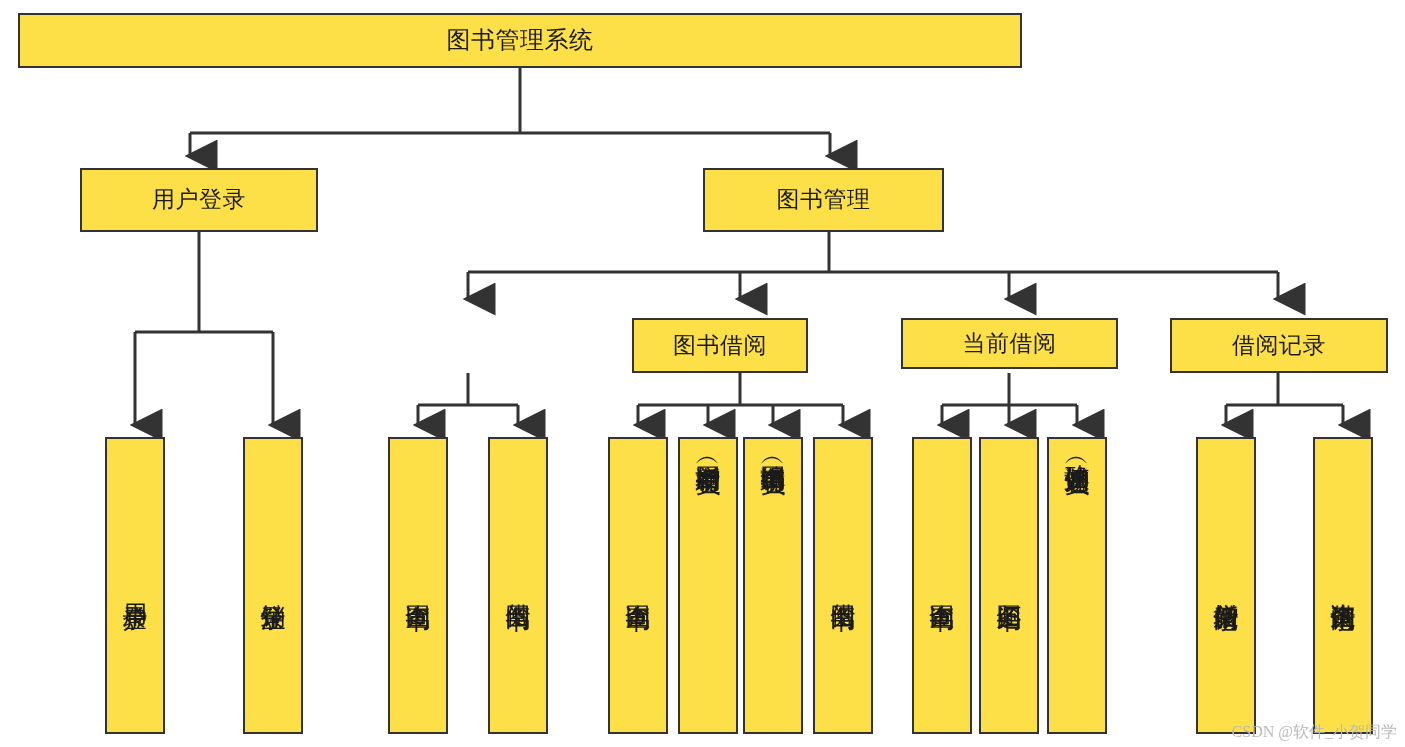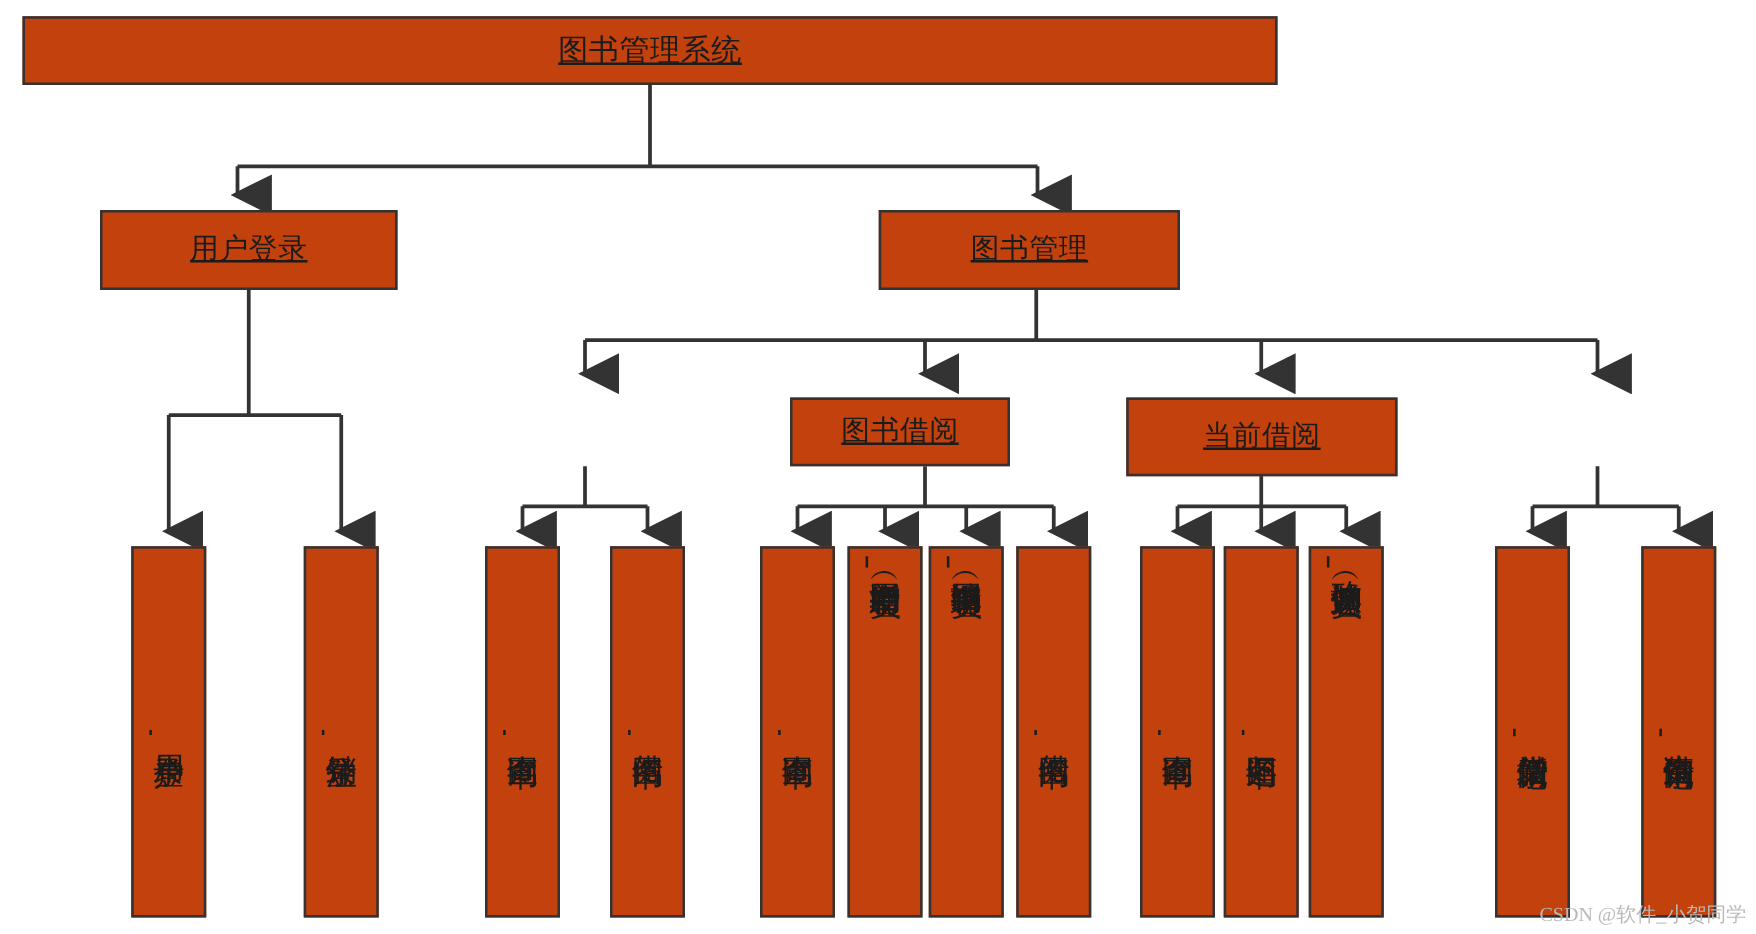--- a/index.html
+++ b/index.html
@@ -28,28 +28,27 @@
     left: 0;
     top: 0;
     width: 1405px;
     height: 747px;
     pointer-events: none;
   }
 
   .node {
     position: absolute;
     box-sizing: border-box;
-    background: #c2410c;
+    background: #fde047;
     border: 2px solid #333333;
     display: flex;
     align-items: center;
     justify-content: center;
     color: #1b1b1b;
     z-index: 2;
-    text-decoration: underline;
   }
 
   .node .label {
     display: block;
     text-align: center;
     line-height: 1.18;
     letter-spacing: 0.5px;
   }
 
   .node-root .label { font-size: 24px; }
@@ -151,24 +150,27 @@
 
   <div class="node node-l2" style="left:703px; top:168px; width:241px; height:64px;">
     <span class="label">图书管理</span>
   </div>
 
 
   <div class="node node-l2" style="left:632px; top:318px; width:176px; height:55px;">
     <span class="label">图书借阅</span>
   </div>
 
-  <div class="node node-l2" style="left:901px; top:318px; width:217px; height:63px;">
+  <div class="node node-l2" style="left:901px; top:318px; width:217px; height:51px;">
     <span class="label">当前借阅</span>
   </div>
 
+  <div class="node node-l2" style="left:1170px; top:318px; width:218px; height:55px;">
+    <span class="label">借阅记录</span>
+  </div>
 
   <div class="node node-leaf center-v" style="left:105px; top:437px; width:60px; height:297px;">
     <span class="label">用户登录</span>
   </div>
 
   <div class="node node-leaf center-v" style="left:243px; top:437px; width:60px; height:297px;">
     <span class="label">注销登录</span>
   </div>
 
   <div class="node node-leaf center-v" style="left:388px; top:437px; width:60px; height:297px;">

